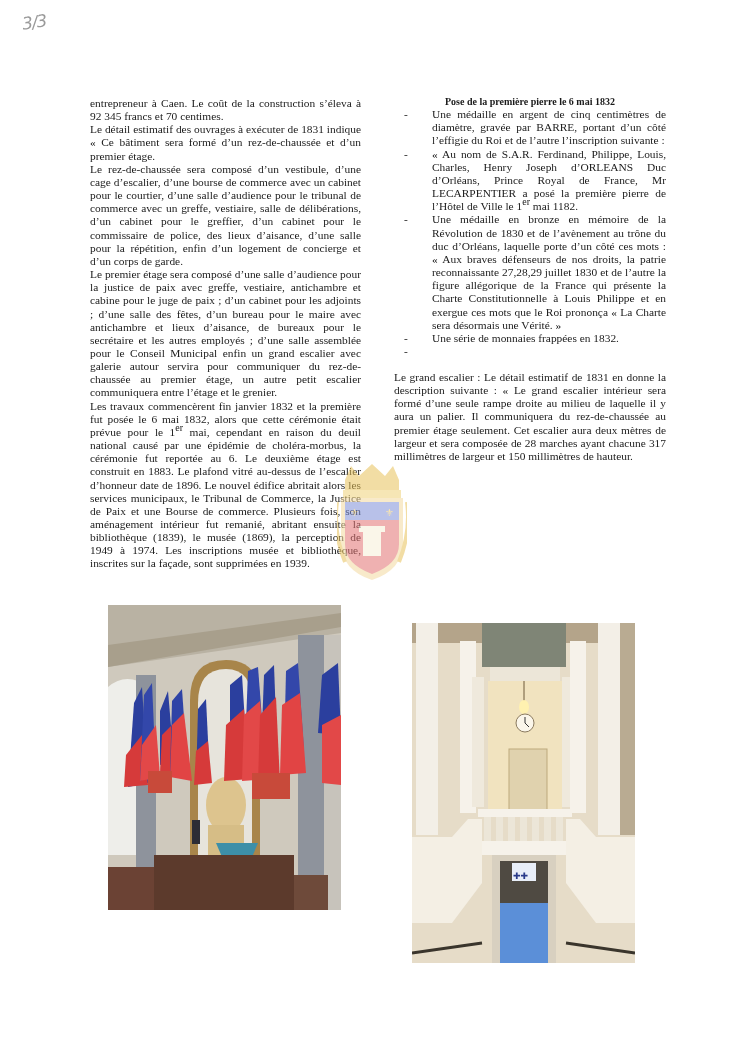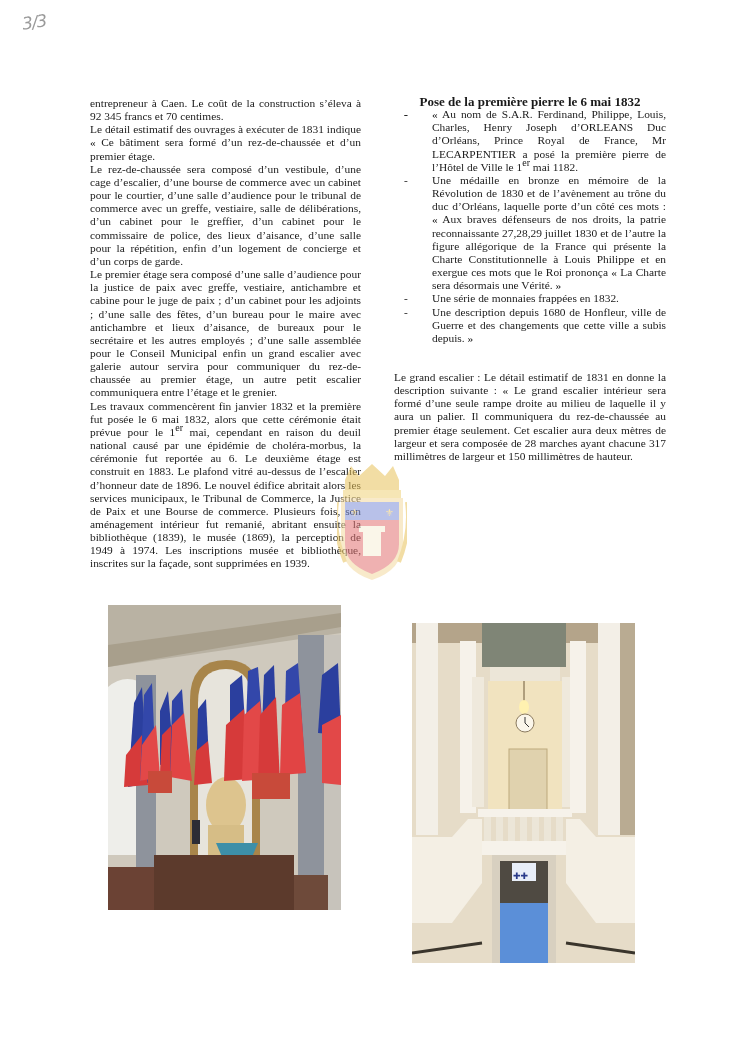--- a/index.html
+++ b/index.html
@@ -15,21 +15,21 @@
   }
   .col {
     position:absolute; font-size:11.4px; line-height:13.15px;
     text-align:justify;
     margin-left:10px;
   }
   .col p { margin:0; }
   .col-left { left:80px; top:97px; width:271px; }
   .col-right { left:384px; top:95px; width:272px; }
   .heading {
-    font-weight:bold; text-align:center; margin:0 0 13px 0; font-size:13px;
+    font-weight:bold; text-align:center; margin:0 0 13px 0; font-size:10px;
   }
   .bullets { list-style:none; margin:0; padding:0; }
   .bullets li { position:relative; padding-left:38px; text-align:justify; }
   .bullets li .dash { position:absolute; left:10px; top:0; }
   .spacer { height:13px; }
   sup { font-size:10px; line-height:0; vertical-align:super; }
   b { font-weight:normal; }
 
   
   .crest {
@@ -52,25 +52,25 @@
   <p>entrepreneur à Caen. Le coût de la construction s’éleva à 92 345 francs et 70 centimes.</p>
   <p>Le détail estimatif des ouvrages à exécuter de 1831 indique « Ce bâtiment sera formé d’un rez-de-chaussée et d’un premier étage.</p>
   <p>Le rez-de-chaussée sera composé d’un vestibule, d’une cage d’escalier, d’une bourse de commerce avec un cabinet pour le courtier, d’une salle d’audience pour le tribunal de commerce avec un greffe, vestiaire, salle de délibérations, d’un cabinet pour le greffier, d’un cabinet pour le commissaire de police, des lieux d’aisance, d’une salle pour la répétition, enfin d’un logement de concierge et d’un corps de garde.</p>
   <p>Le premier étage sera composé d’une salle d’audience pour la justice de paix avec greffe, vestiaire, antichambre et cabine pour le juge de paix ; d’un cabinet pour les adjoints ; d’une salle des fêtes, d’un bureau pour le maire avec antichambre et lieux d’aisance, de bureaux  pour le secrétaire et les autres employés ; d’une salle assemblée pour le Conseil Municipal enfin un grand escalier avec galerie autour servira pour communiquer du rez-de-chaussée au premier étage, un autre petit escalier communiquera entre l’étage et le grenier.</p>
   <p><span>Les travaux commencèrent fin janvier 1832 et la première fut posée le 6 mai 1832, alors que cette cérémonie était prévue pour le 1</span><sup>er</sup><span> mai, cependant en raison du deuil national causé par une épidémie de choléra-morbus, la cérémonie fut reportée au 6. Le deuxième étage est construit en 1883. Le plafond vitré au-dessus de l’escalier d’honneur date de 1896. Le nouvel édifice abritait alors les services municipaux, le Tribunal de Commerce, la Justice de Paix et une Bourse de commerce. Plusieurs fois, son aménagement intérieur fut remanié, abritant ensuite la bibliothèque (1839),  le musée (1869), la perception de 1949 à 1974. Les inscriptions musée et bibliothèque, inscrites sur la façade, sont supprimées en 1939.</span></p>
 </div>
 
 <div class="col col-right">
   <p class="heading">Pose de la première pierre le 6 mai 1832</p>
   <ul class="bullets">
-    <li><span class="dash">-</span></li>
+    <li><span class="dash">-</span><span>Une médaille en argent de cinq centimètres de diamètre, gravée par BARRE, portant d’un côté l’effigie du Roi et de l’autre l’inscription suivante :</span></li>
     <li><span class="dash">-</span><span>« Au nom de S.A.R. Ferdinand, Philippe, Louis, Charles, Henry Joseph d’ORLEANS Duc d’Orléans, Prince Royal de France, Mr LECARPENTIER a posé la première pierre de l’Hôtel de Ville le 1</span><sup>er</sup><span> mai 1182.</span></li>
     <li><span class="dash">-</span><span>Une médaille en bronze en mémoire de la Révolution de 1830 et de l’avènement au trône du duc d’Orléans, laquelle porte d’un côté ces mots : « Aux braves défenseurs de nos droits, la patrie reconnaissante 27,28,29 juillet 1830 et de l’autre la figure allégorique de la France qui présente la Charte Constitutionnelle à Louis Philippe et en exergue ces mots que le Roi prononça « La Charte sera désormais une Vérité. »</span></li>
     <li><span class="dash">-</span><span>Une série de monnaies frappées en 1832.</span></li>
-    <li><span class="dash">-</span><span>Une description depuis 1680 de Honfleur, ville de Guerre et des changements que cette ville a subis depuis. »</span></li>
+    <li><span class="dash">-</span></li>
   </ul>
   <div class="spacer"></div>
   <div class="spacer"></div>
   <p><b>Le grand escalier</b><span> : Le détail estimatif de 1831 en donne la description suivante : « Le grand escalier intérieur sera formé d’une seule rampe droite au milieu de laquelle il y aura un palier. Il communiquera du rez-de-chaussée au premier étage seulement. Cet escalier aura deux mètres de largeur et sera composée de 28 marches ayant chacune 317 millimètres de largeur et 150 millimètres de hauteur.</span></p>
 </div>
 
 <div class="crest">
   <svg viewBox="0 0 70 120" xmlns="http://www.w3.org/2000/svg">
     <path d="M8 18 L14 4 L22 14 L35 2 L48 14 L56 4 L62 18 L62 28 L8 28 Z" fill="#e8c25a"></path>
     <rect x="6" y="28" width="58" height="8" fill="#f0d27a"></rect>

